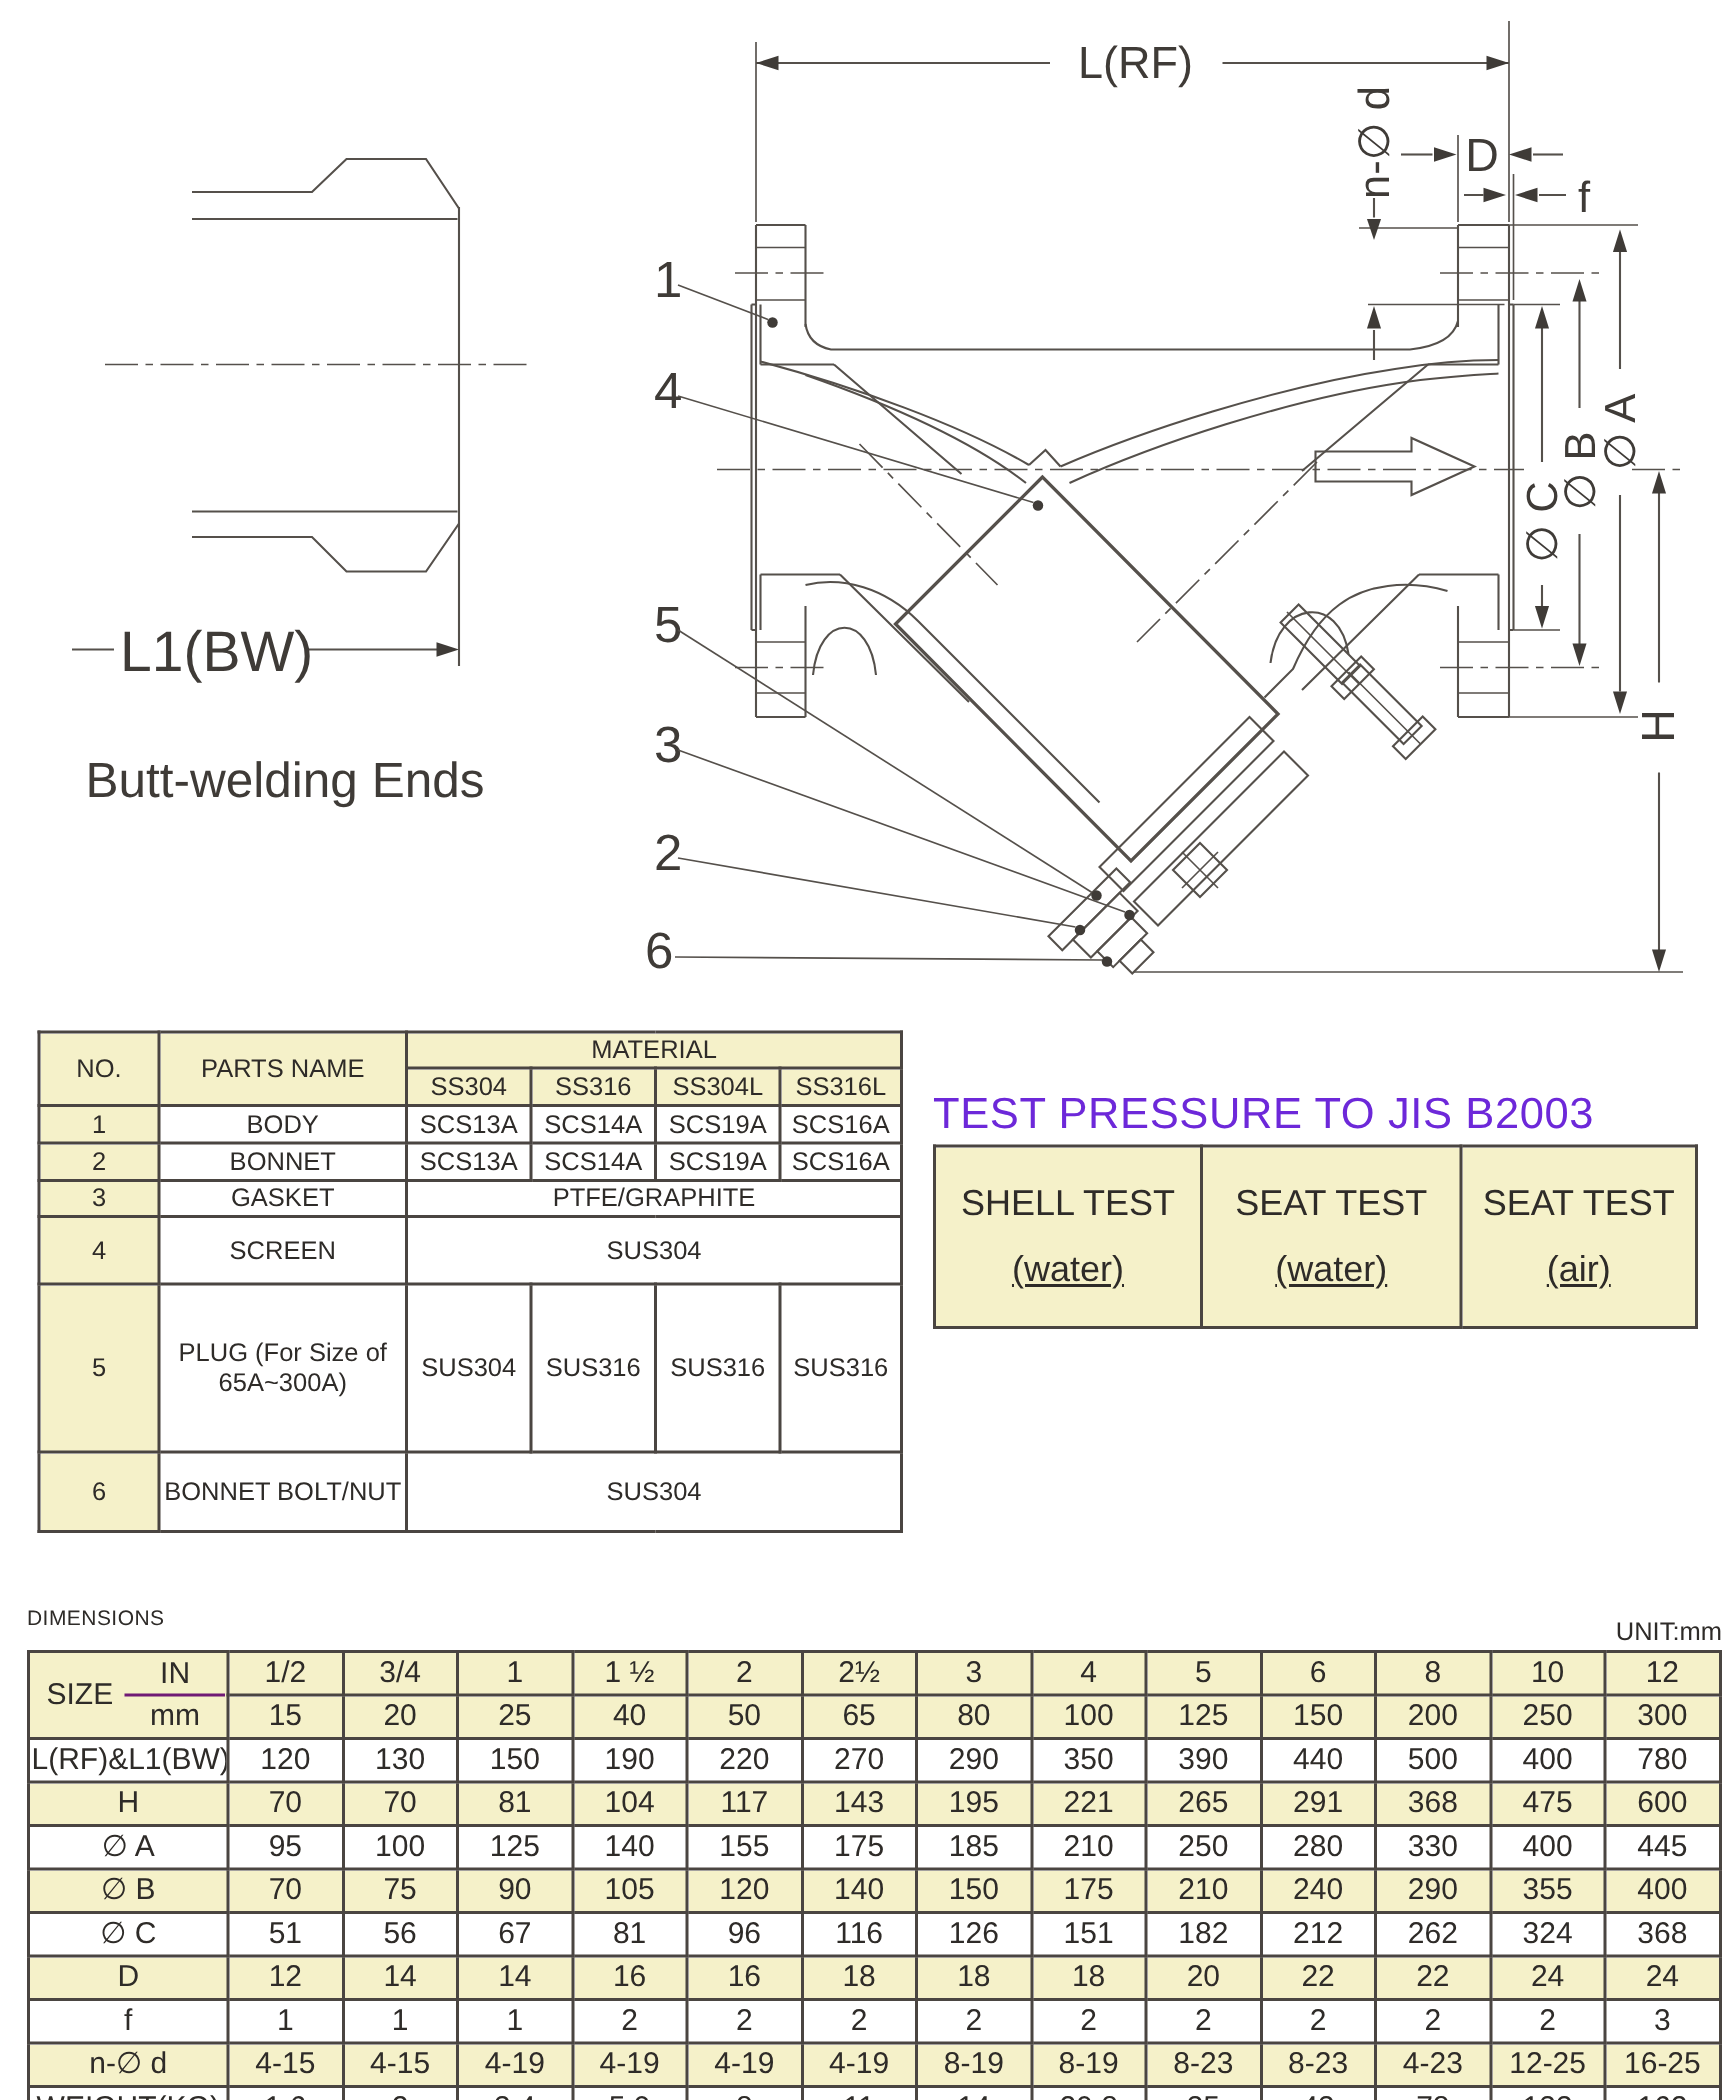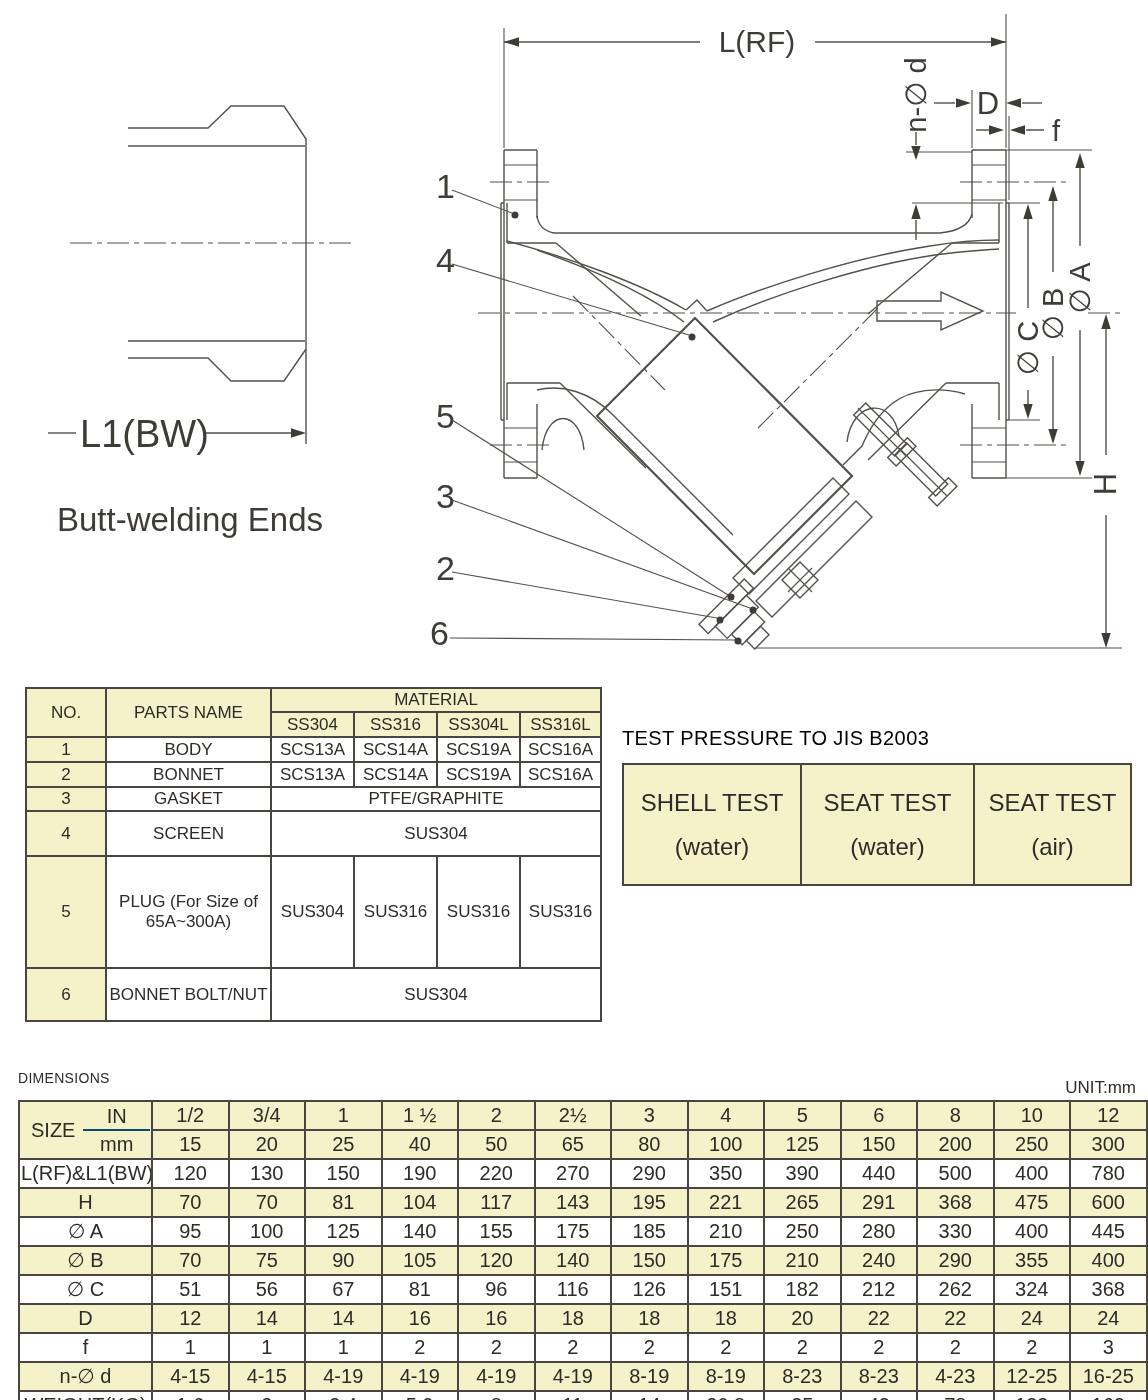--- a/index.html
+++ b/index.html
@@ -15,37 +15,37 @@
   .cl{stroke-dasharray:22 5 5 5;}
   .ah{fill:#3f3b37;stroke:none;}
   .dot{fill:#3f3b37;stroke:none;}
 
   table{border-collapse:collapse;table-layout:fixed;position:absolute;}
   td{border:2px solid #4a4541;text-align:center;vertical-align:middle;
      overflow:hidden;line-height:1.15;}
   .ylw{background:#f5f1c9;}
 
   .parts-table{left:25px;top:687px;width:575px;font-size:17px;}
-  .test-title{position:absolute;left:622px;top:727px;font-size:20px;
-    letter-spacing:0.4px;color:#000000;}
+  .test-title{position:absolute;left:622px;top:727px;font-size:29px;
+    letter-spacing:0.4px;color:#6d28d9;}
   .test-table{left:622px;top:763px;width:508px;font-size:24px;}
   .test-table .hd-cell{height:117px;}
-  .test-table .hd-sub{margin-top:16px;}
+  .test-table .hd-sub{margin-top:16px;text-decoration:underline;}
   .test-table .val-row td{height:78px;font-size:26px;}
   .dash{width:72%;border-top:2px solid #5f5a54;margin:0 auto;height:0;}
 
   .dims-title{position:absolute;left:18px;top:1070px;font-size:14px;
     font-weight:normal;letter-spacing:0.3px;}
-  .dims-unit{position:absolute;right:12px;top:1078px;font-size:17px;}
+  .dims-unit{position:absolute;right:0;top:1078px;font-size:17px;}
   .dims-table{left:18px;top:1100px;width:1128px;font-size:20px;}
   .dims-table td{height:27px;padding:0 1px;}
   .size-wrap{display:flex;align-items:center;height:100%;}
   .size-label{padding-left:10px;font-size:20px;}
   .size-right{flex:1;margin-left:8px;}
-  .size-in{height:26px;line-height:26px;border-bottom:2px solid #0c4a6e;}
+  .size-in{height:26px;line-height:26px;border-bottom:2px solid #701a75;}
   .size-mm{height:26px;line-height:26px;}
 </style>
 </head>
 <body>
 
 <svg width="1148" height="675" viewBox="0 0 1148 675" style="position:absolute;left:0;top:0;">
   <defs>
     <pattern id="dots" width="21" height="21" patternUnits="userSpaceOnUse" patternTransform="rotate(45)">
       <circle cx="10" cy="10" r="5" fill="none" stroke="#55504b" stroke-width="1.2"></circle>
     </pattern>

